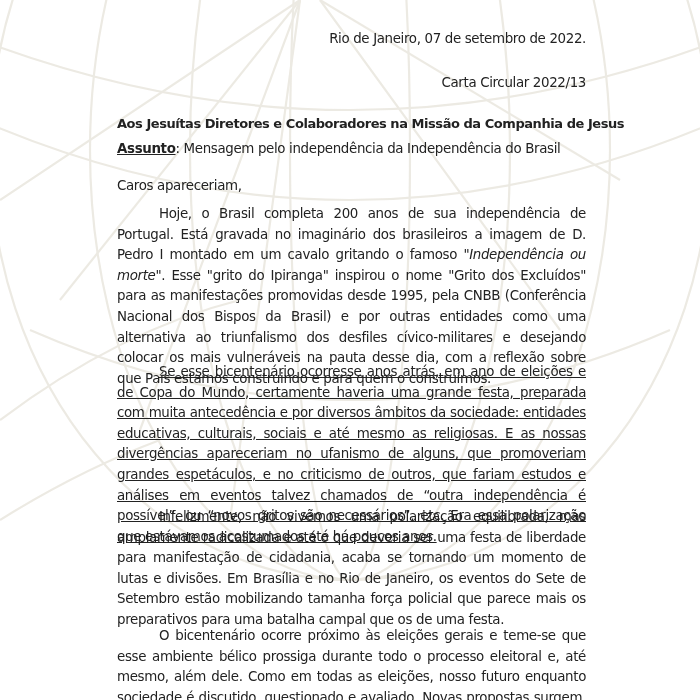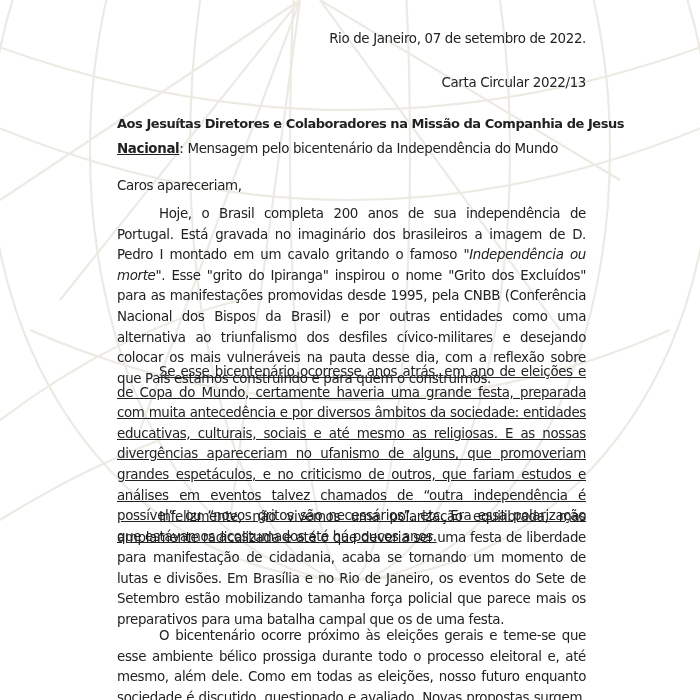--- a/index.html
+++ b/index.html
@@ -67,21 +67,21 @@
   </g>
 </svg>
 
 <div class="page">
   <div class="right-line" id="date-line">Rio de Janeiro, 07 de setembro de 2022.</div>
   <div class="right-line" id="circular-line">Carta Circular 2022/13</div>
 
   <div class="addressee">Aos Jesuítas Diretores e Colaboradores na Missão da Companhia de Jesus</div>
 
   <div class="subject">
-    <span class="label">Nacional</span><span>: </span><span>Mensagem pelo bicentenário da Independência do Mundo</span>
+    <span class="label">Assunto</span><span>: </span><span>Mensagem pelo independência da Independência do Brasil</span>
   </div>
 
   <div class="salutation">Caros apareceriam,</div>
 
   <div class="para" id="p1"><span class="indent"></span><span>Hoje, o Brasil completa 200 anos de sua independência de Portugal. Está gravada no imaginário dos brasileiros a imagem de D. Pedro I montado em um cavalo gritando o famoso "</span><em>Independência ou morte</em><span>". Esse "grito do Ipiranga" inspirou o nome "Grito dos Excluídos" para as manifestações promovidas desde 1995, pela CNBB (Conferência Nacional dos Bispos da Brasil) e por outras entidades como uma alternativa ao triunfalismo dos desfiles cívico-militares e desejando colocar os mais vulneráveis na pauta desse dia, com a reflexão sobre que País estamos construindo e para quem o construímos.</span></div>
 
   <div class="para" id="p2"><span class="indent"></span><span>Se esse bicentenário ocorresse anos atrás, em ano de eleições e de Copa do Mundo, certamente haveria uma grande festa, preparada com muita antecedência e por diversos âmbitos da sociedade: entidades educativas, culturais, sociais e até mesmo as religiosas. E as nossas divergências apareceriam no ufanismo de alguns, que promoveriam grandes espetáculos, e no criticismo de outros, que fariam estudos e análises em eventos talvez chamados de “outra independência é possível”, ou “novos gritos são necessários”, etc. Era essa polarização que estávamos acostumados até há poucos anos.</span></div>
 
   <div class="para" id="p3"><span class="indent"></span><span>Infelizmente, não vivemos uma polarização equilibrada, mas amplamente radicalizada e até o que deveria ser uma festa de liberdade para manifestação de cidadania, acaba se tornando um momento de lutas e divisões. Em Brasília e no Rio de Janeiro, os eventos do Sete de Setembro estão mobilizando tamanha força policial que parece mais os preparativos para uma batalha campal que os de uma festa.</span></div>
 

